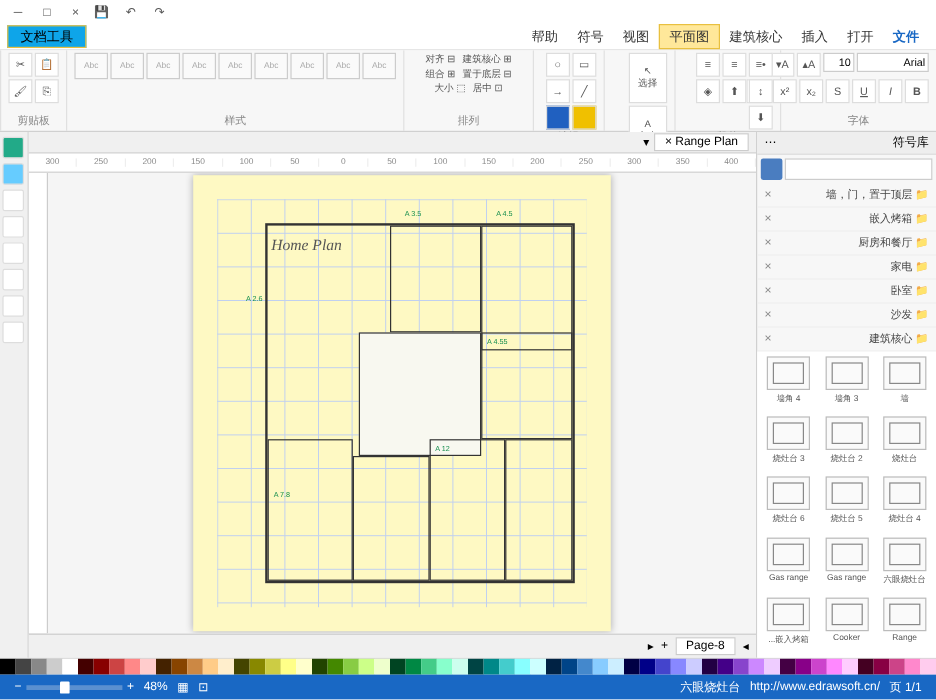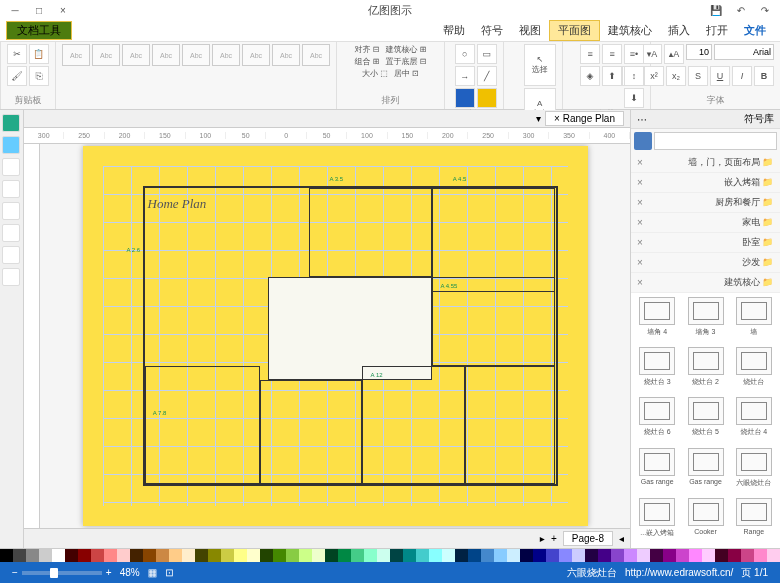--- a/index.html
+++ b/index.html
@@ -4,21 +4,21 @@
 <style>
 * { margin: 0; padding: 0; box-sizing: border-box; font-family: "Microsoft YaHei", Arial, sans-serif; }
 body { width: 780px; height: 583px; overflow: hidden; background: #fff; font-size: 10px; direction: rtl; }
 .titlebar { height: 20px; background: #fff; display: flex; align-items: center; padding: 0 4px; direction: ltr; }
 .titlebar .winbtns { display: flex; gap: 2px; }
 .titlebar .winbtn { width: 22px; height: 16px; display: flex; align-items: center; justify-content: center; color: #555; }
 .titlebar .title { flex: 1; text-align: center; font-size: 11px; color: #444; }
 .menubar { height: 22px; background: #fff; display: flex; align-items: center; padding: 0 6px; border-bottom: 1px solid #e0e0e0; }
 .menubar .mitem { padding: 2px 8px; font-size: 11px; color: #333; }
 .menubar .mitem.active { background: #ffe89a; border: 1px solid #e8c040; }
-.menubar .tabh { background: #4d7c0f; border: 1px solid #e8c040; padding: 1px 10px; font-size: 11px; }
+.menubar .tabh { background: #0ea5e9; border: 1px solid #e8c040; padding: 1px 10px; font-size: 11px; }
 .menubar .mgrow { flex: 1; }
 .ribbon { height: 68px; background: #f7f7f7; border-bottom: 1px solid #d0d0d0; display: flex; direction: rtl; }
 .rgroup { border-left: 1px solid #e0e0e0; padding: 2px 6px; display: flex; flex-direction: column; justify-content: space-between; }
 .rgroup .rlabel { font-size: 9px; color: #888; text-align: center; }
 .rbtns { display: flex; gap: 2px; flex-wrap: wrap; align-items: center; }
 .rbtn { width: 20px; height: 20px; background: #fff; border: 1px solid #ddd; display: flex; align-items: center; justify-content: center; font-size: 9px; color: #555; }
 .rbtn.big { width: 32px; height: 42px; flex-direction: column; font-size: 8px; }
 .fontsel { width: 60px; height: 16px; border: 1px solid #ccc; background: #fff; font-size: 9px; padding: 0 2px; }
 .stylegal { display: flex; gap: 2px; }
 .stylebox { width: 28px; height: 22px; border: 1px solid #ccc; background: #fafafa; font-size: 7px; display: flex; align-items: center; justify-content: center; color: #aaa; }
@@ -26,21 +26,21 @@
 .lefttools { width: 24px; background: #f0f0f0; border-right: 1px solid #d0d0d0; display: flex; flex-direction: column; gap: 4px; padding: 4px 2px; }
 .ltool { width: 18px; height: 18px; border: 1px solid #ddd; background: #fff; border-radius: 2px; }
 .canvas-wrap { flex: 1; display: flex; flex-direction: column; background: #e8e8e8; position: relative; }
 .doc-tab { height: 18px; background: #f0f0f0; display: flex; align-items: center; padding: 0 6px; font-size: 10px; border-bottom: 1px solid #ccc; direction: rtl; }
 .doc-tab .dtab { background: #fff; border: 1px solid #ccc; padding: 1px 8px; }
 .ruler-h { height: 16px; background: #fff; border-bottom: 1px solid #ccc; font-size: 7px; color: #888; display: flex; align-items: center; overflow: hidden; }
 .ruler-h span { flex: 1; text-align: center; border-right: 1px solid #eee; }
 .canvas-body { flex: 1; display: flex; overflow: hidden; }
 .ruler-v { width: 16px; background: #fff; border-right: 1px solid #ccc; }
 .canvas { flex: 1; background: #f5f5f5; position: relative; overflow: hidden; display: flex; align-items: center; justify-content: center; }
-.page { width: 505px; height: 380px; background: #fde047; box-shadow: 0 0 6px rgba(0,0,0,.3); position: relative; }
+.page { width: 348px; height: 380px; background: #fef9c3; box-shadow: 0 0 6px rgba(0,0,0,.3); position: relative; }
 .grid { position: absolute; inset: 20px; background-image: linear-gradient(#c0d0f0 1px, transparent 1px), linear-gradient(90deg, #c0d0f0 1px, transparent 1px); background-size: 28px 28px; }
 .floorplan { position: absolute; inset: 40px 30px 40px 60px; border: 2px solid #333; }
 .room { position: absolute; border: 1px solid #333; }
 .plan-title { position: absolute; top: 50px; left: 65px; font-size: 13px; font-style: italic; color: #555; font-family: serif; }
 .dim { position: absolute; font-size: 6px; color: #1a9050; }
 .page-tabs { height: 20px; background: #f0f0f0; display: flex; align-items: center; padding: 0 6px; font-size: 10px; direction: rtl; gap: 6px; border-top: 1px solid #ccc; }
 .page-tabs .ptab { background: #fff; border: 1px solid #ccc; padding: 1px 8px; }
 .rightpanel { width: 150px; background: #f7f7f7; border-left: 1px solid #d0d0d0; display: flex; flex-direction: column; direction: rtl; }
 .search-row { padding: 3px; display: flex; gap: 2px; }
 .search-row input { flex: 1; height: 18px; border: 1px solid #ccc; font-size: 9px; padding: 0 2px; }
@@ -64,21 +64,20 @@
 </style>
 </head>
 <body>
 
 <div class="titlebar">
   <div class="winbtns">
     <div class="winbtn">─</div>
     <div class="winbtn">□</div>
     <div class="winbtn">×</div>
   </div>
-  <div class="title">亿图图示</div>
   <div class="winbtns">
     <div class="winbtn">💾</div>
     <div class="winbtn">↶</div>
     <div class="winbtn">↷</div>
   </div>
 </div>
 
 <div class="menubar">
   <div class="mitem" style="color:#1968c4;font-weight:bold">文件</div>
   <div class="mitem">打开</div>
@@ -171,20 +170,21 @@
         <div class="stylebox">Abc</div>
         <div class="stylebox">Abc</div>
         <div class="stylebox">Abc</div>
         <div class="stylebox">Abc</div>
         <div class="stylebox">Abc</div>
         <div class="stylebox">Abc</div>
         <div class="stylebox">Abc</div>
         <div class="stylebox">Abc</div>
         <div class="stylebox">Abc</div>
       </div>
+    <div class="rlabel">样式</div>
   </div>
   <div class="rgroup" style="width:56px">
     <div class="rbtns">
       <div class="rbtn">📋</div>
       <div class="rbtn">✂</div>
       <div class="rbtn">⎘</div>
       <div class="rbtn">🖌</div>
     </div>
     <div class="rlabel">剪贴板</div>
   </div>
@@ -261,21 +261,21 @@
     <div class="lib-header">
       <span>符号库</span>
       <span>⋯</span>
     </div>
     <div class="search-row">
       <input placeholder="" style="">
       <div class="sbtn"></div>
     </div>
     <div class="lib-list" id="lib-list">
         <div class="lib-item">
-          <span>📁 墙，门，页面布局</span>
+          <span>📁 墙，门，置于顶层</span>
           <span class="x">×</span>
         </div>
         <div class="lib-item">
           <span>📁 嵌入烤箱</span>
           <span class="x">×</span>
         </div>
         <div class="lib-item">
           <span>📁 厨房和餐厅</span>
           <span class="x">×</span>
         </div>

